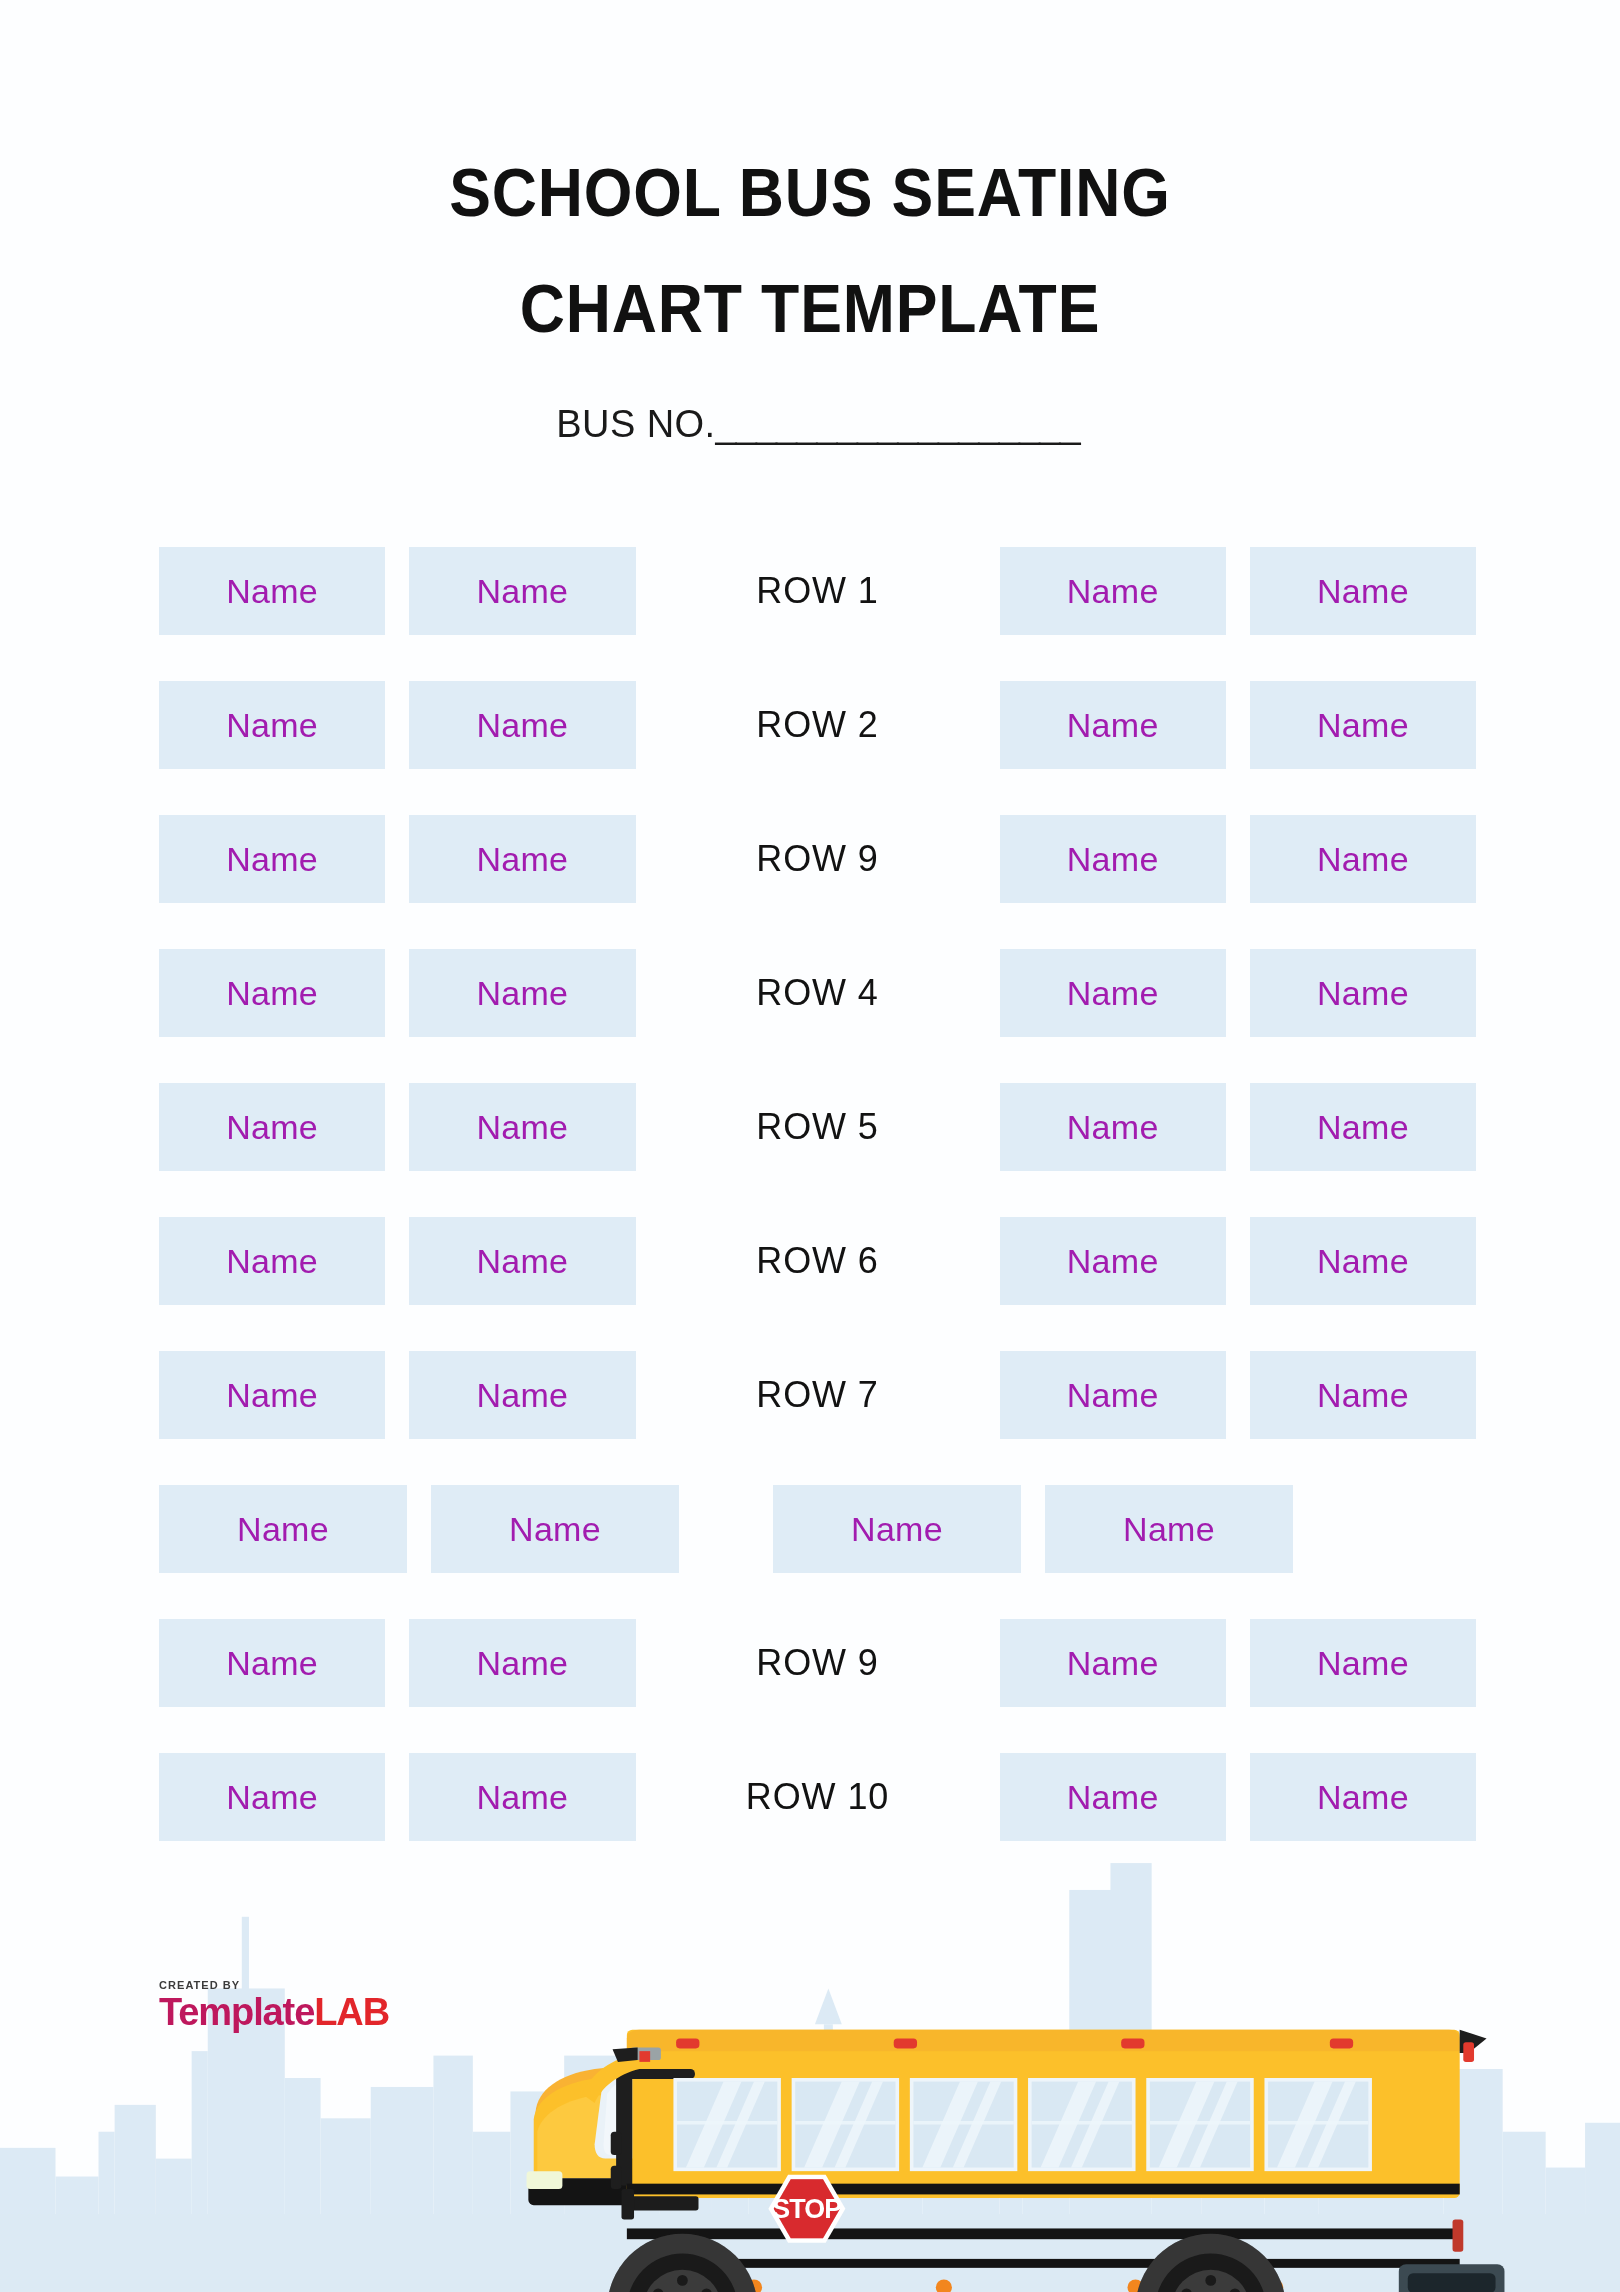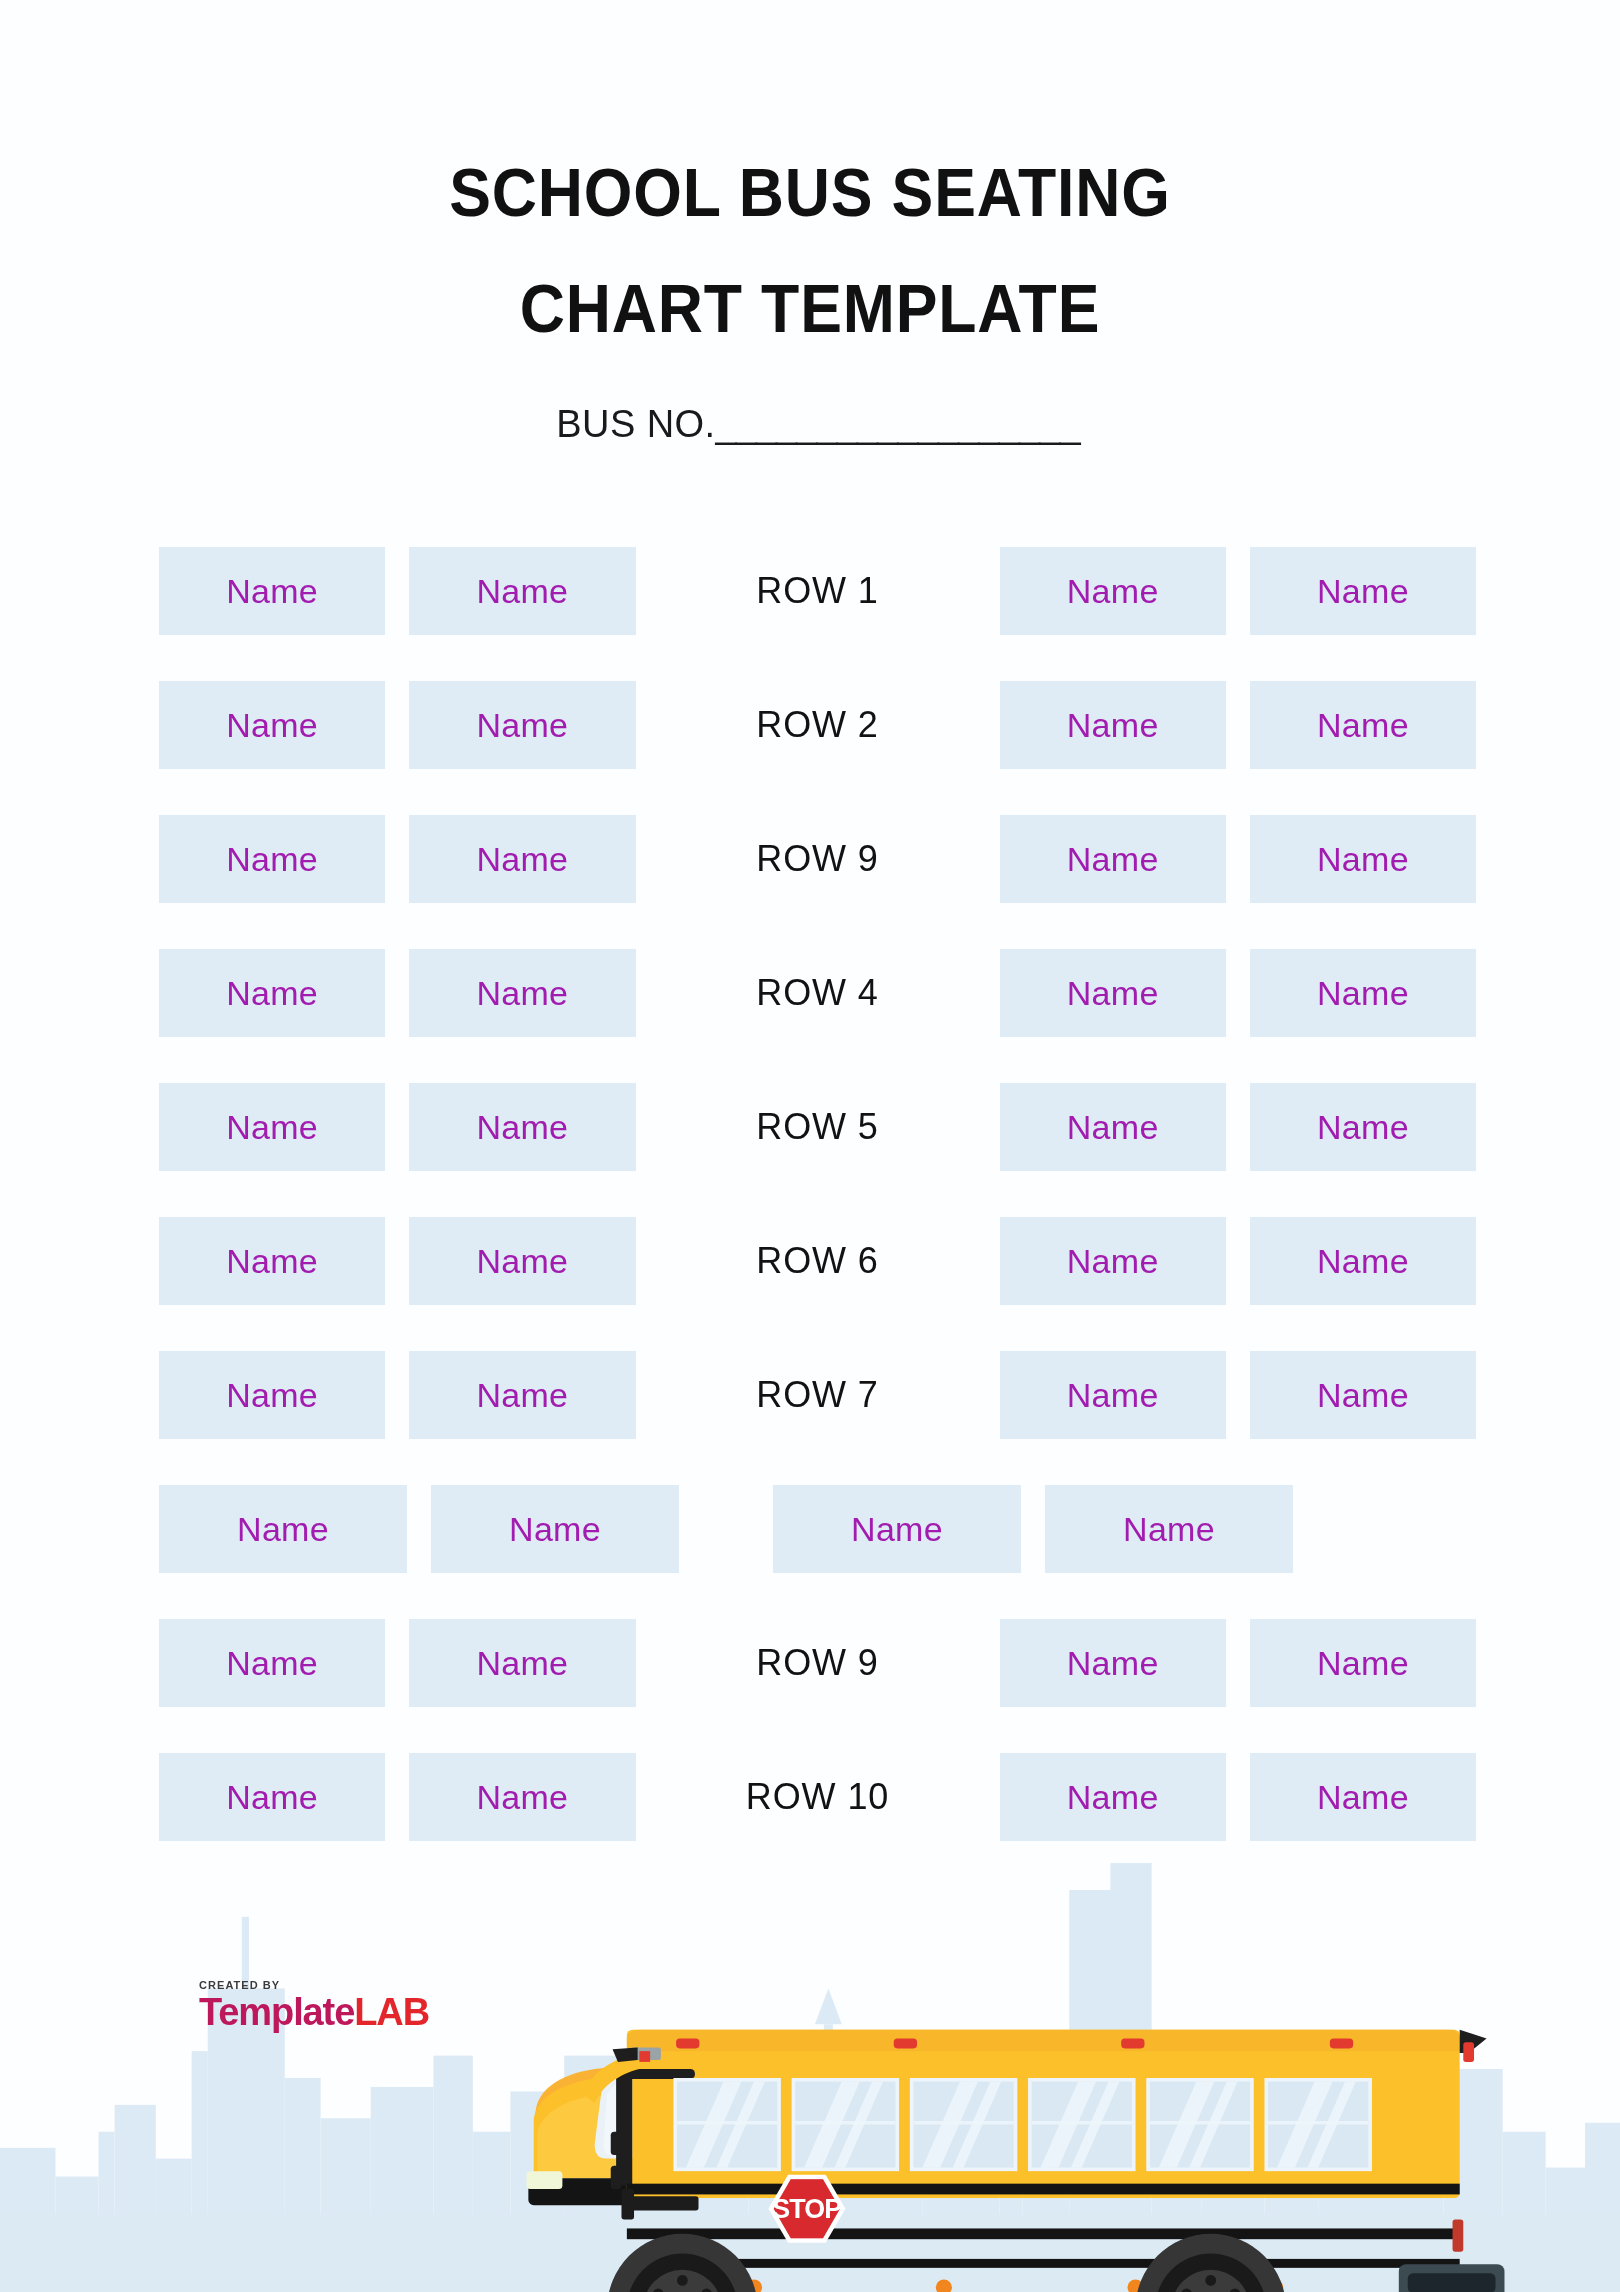--- a/index.html
+++ b/index.html
@@ -103,21 +103,20 @@
     overflow: hidden;
   }
   .artwork svg { display: block; }
 
   
   .logo {
     position: absolute;
     left: 159px;
     top: 1979px;
     width: 287px;
-    margin-left: 40px;
   }
   .logo-created {
     font-family: "Liberation Sans", sans-serif;
     font-weight: bold;
     font-size: 11.6px;
     letter-spacing: 1.1px;
     color: #3b3b3b;
     line-height: 12.5px;
     transform: scaleX(0.95);
     transform-origin: left center;

